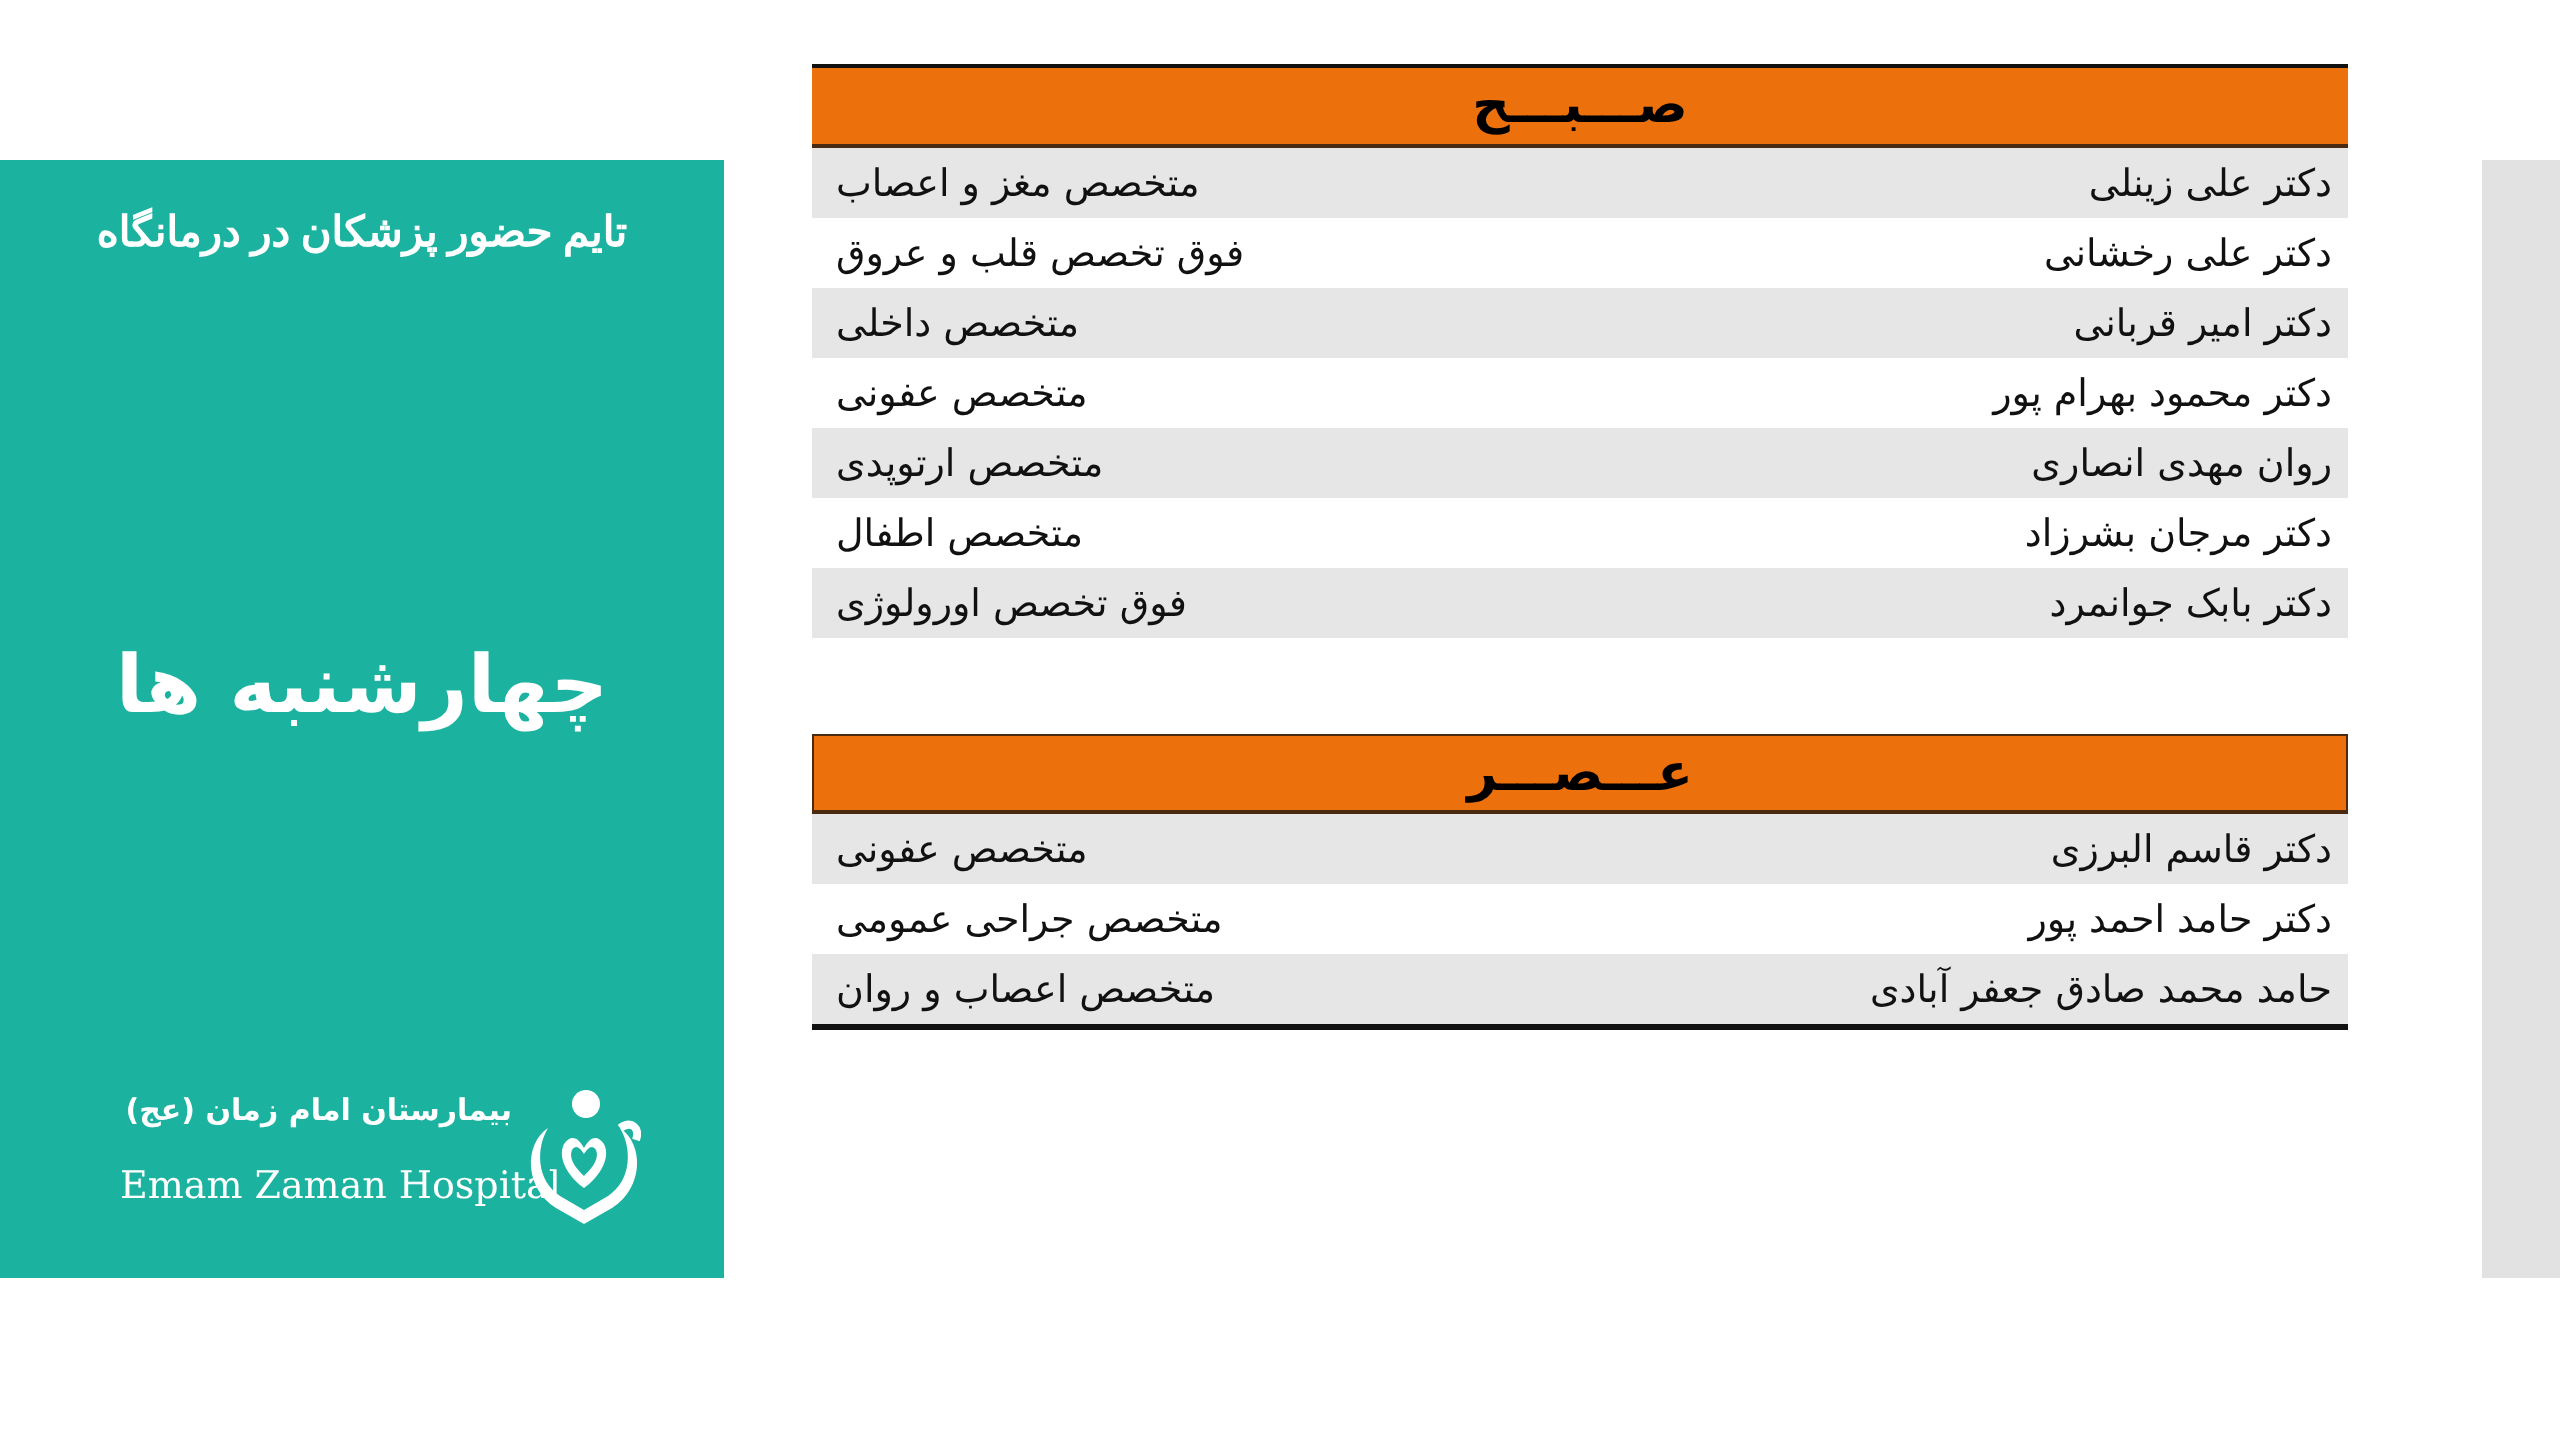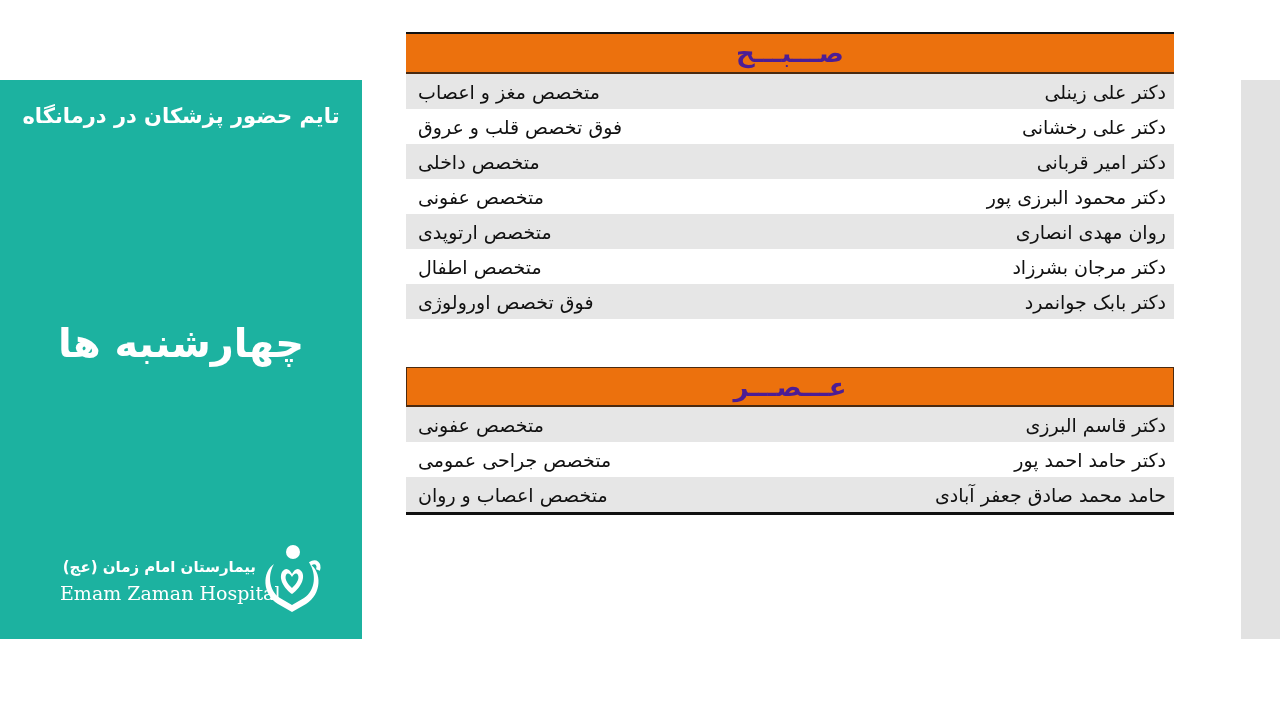--- a/index.html
+++ b/index.html
@@ -7,50 +7,50 @@
       width:1280px; height:720px; position:relative; overflow:hidden;
       background:#ffffff;
       font-family:"DejaVu Sans", sans-serif;
     }
     .left-panel {
       position:absolute; left:0; top:80px; width:362px; height:559px;
       background:#1cb2a0; color:#fff;
     }
     .left-title {
       position:absolute; top:24px; left:0; width:362px; text-align:center;
-      font-size:21px; font-weight:bold; direction:rtl;
+      font-size:21px; font-weight:bold; direction:rtl;font-family:Liberation Serif, serif;
     }
     .left-day {
       position:absolute; top:240px; left:0; width:362px; text-align:center;
       font-size:40px; font-weight:bold; direction:rtl;
     }
     .logo {
       position:absolute; left:58px; top:462px; width:270px; height:75px;
     }
     .logo-fa {
-      position:absolute; right:72px; top:16px; font-size:15px; font-weight:bold;
+      position:absolute; right:72px; top:4px; font-size:15px; font-weight:bold;
       direction:rtl; white-space:nowrap;
     }
     .logo-en {
       position:absolute; left:2px; top:40px; font-size:19px;
       font-family:"DejaVu Serif", serif; white-space:nowrap;
     }
     .logo-mark { position:absolute; right:4px; top:0; width:64px; height:72px; }
 
     .right-bar {
       position:absolute; left:1241px; top:80px; width:39px; height:559px;
       background:#e2e2e2;
     }
 
     .schedule {
       position:absolute; left:406px; top:32px; width:768px;
       border-top:2px solid #111; border-bottom:3px solid #111;
     }
     .shift-header {
-      height:40px; background:#ec710d; color:#4c1d95; text-align:center;
+      height:40px; background:#ec710d; color:#000000; text-align:center;
       font-size:26px; font-weight:bold; line-height:38px; direction:rtl;
       border-bottom:2px solid #4a2a10; box-sizing:border-box;
     }
     .shift-header.second { border-top:1px solid #4a2a10; border-left:1px solid #4a2a10; border-right:1px solid #4a2a10;margin-top:48px; }
     .row {
       height:35px; display:flex; direction:rtl; align-items:center;
       font-size:19px; color:#111;
     }
     .row.shade { background:#e6e6e6; }
     .row .name { width:368px; padding-right:8px; text-align:right; white-space:nowrap; }
@@ -83,21 +83,21 @@
   </div>
   <div class="row">
     <div class="name">دکتر علی رخشانی</div>
     <div class="spec">فوق تخصص قلب و عروق</div>
   </div>
   <div class="row shade">
     <div class="name">دکتر امیر قربانی</div>
     <div class="spec">متخصص داخلی</div>
   </div>
   <div class="row">
-    <div class="name">دکتر محمود البرزی پور</div>
+    <div class="name">دکتر محمود بهرام پور</div>
     <div class="spec">متخصص عفونی</div>
   </div>
   <div class="row shade">
     <div class="name">روان مهدی انصاری</div>
     <div class="spec">متخصص ارتوپدی</div>
   </div>
   <div class="row">
     <div class="name">دکتر مرجان بشرزاد</div>
     <div class="spec">متخصص اطفال</div>
   </div>

